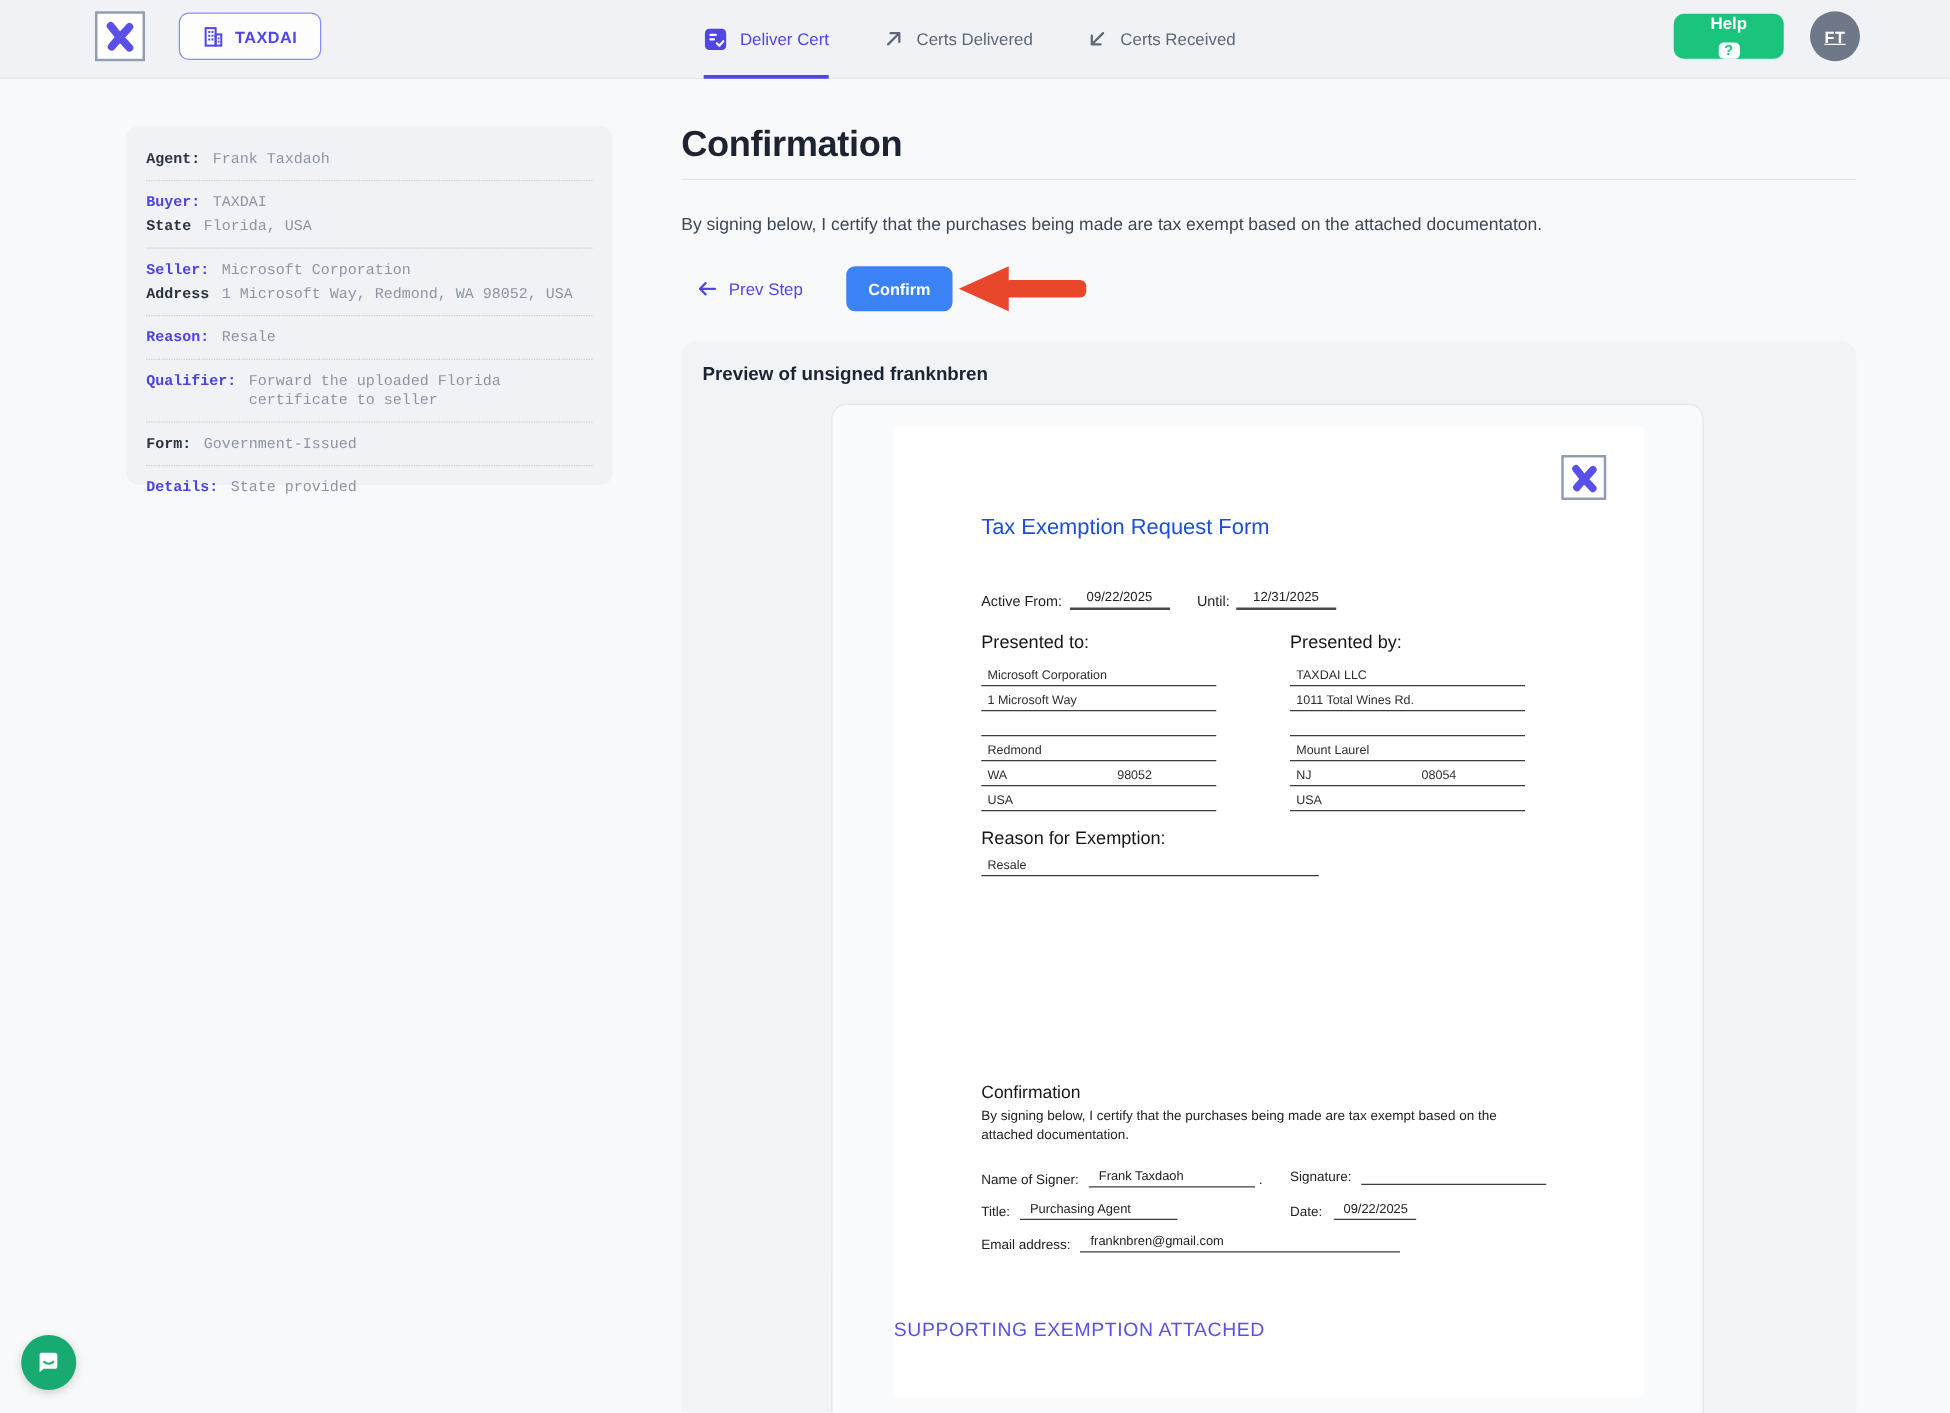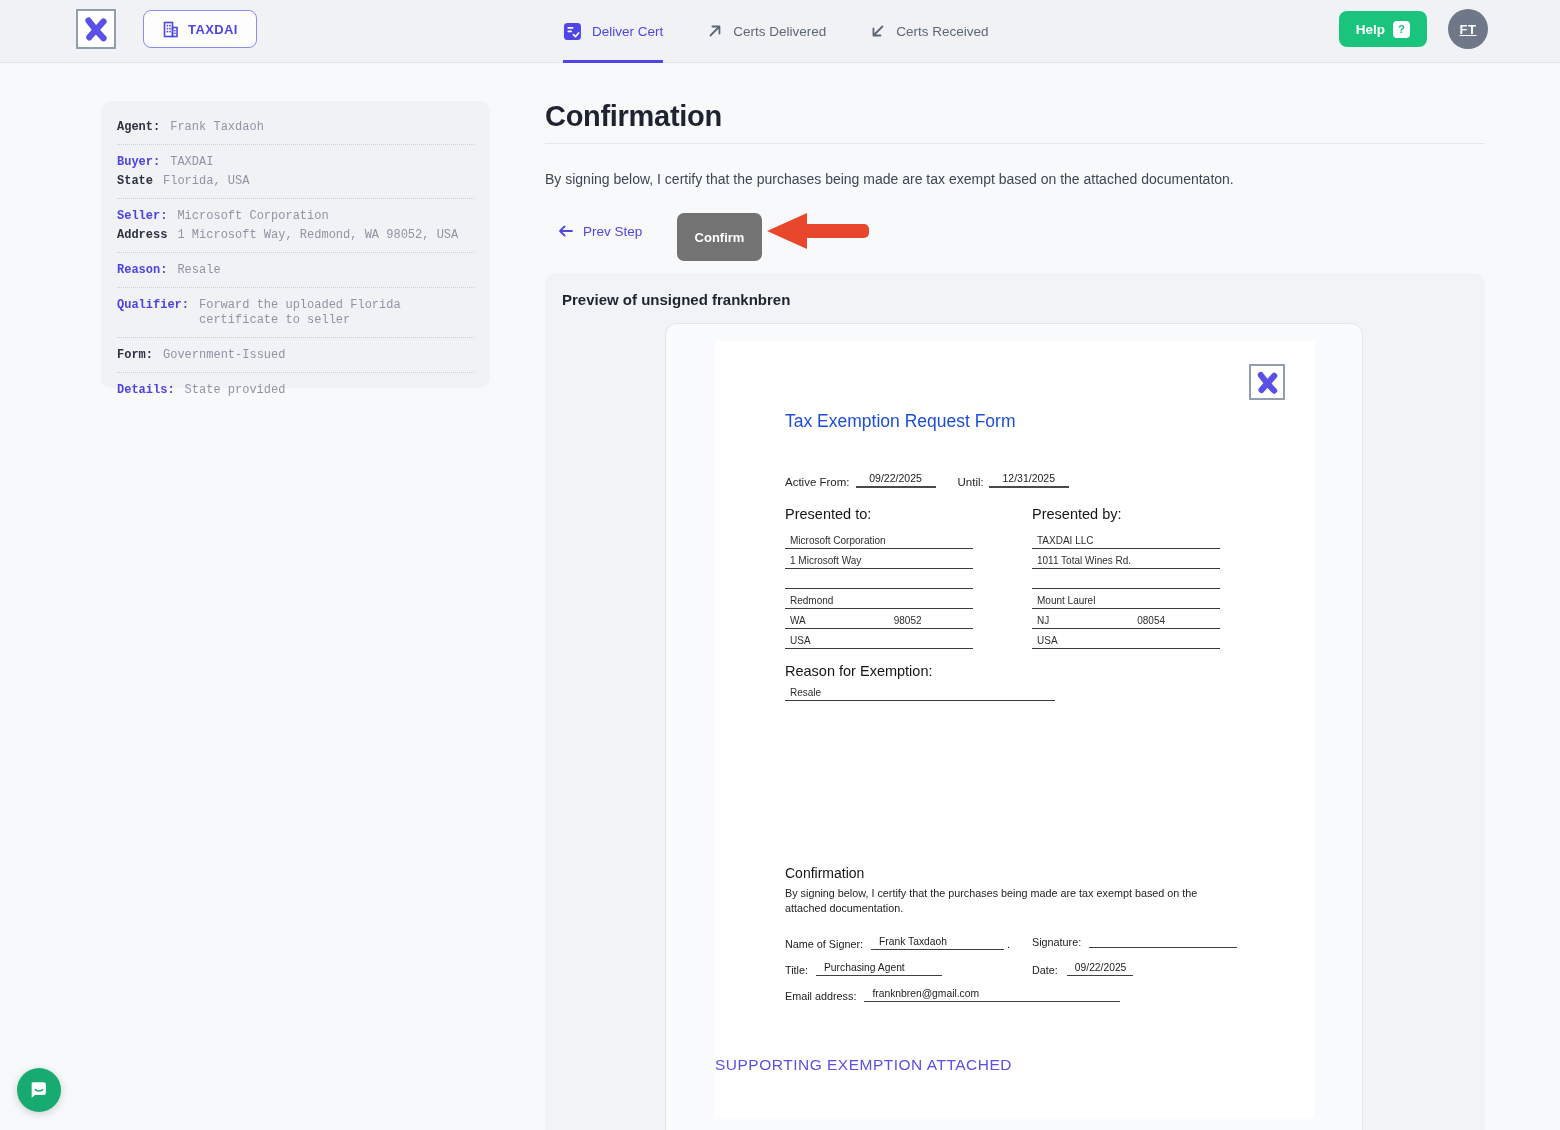--- a/index.html
+++ b/index.html
@@ -36,20 +36,21 @@
     display:flex; align-items:center; gap:10px; cursor:pointer;
     font-size:13.5px; font-weight:500; color:#5d6776; border-bottom:3px solid transparent; padding-top:2px;
   }
   .tab.active { color:#4f46e5; font-weight:400; border-bottom-color:#4f46e5; }
   .help-btn {
     position:absolute; left:1339px; top:11px; width:88px; height:36px;
     background:#1bc47d; border:none; border-radius:8px; cursor:pointer;
     display:flex; align-items:center; justify-content:center; gap:8px;
     color:#fff; font-weight:700; font-size:13.5px;
     font-family:"Liberation Sans", sans-serif;
+    flex-direction:column;
   }
   .help-q {
     width:17px; height:17px; background:#fff; border-radius:4px;
     color:#1bc47d; font-size:11.5px; font-weight:700;
     display:flex; align-items:center; justify-content:center;
   }
   .avatar {
     position:absolute; left:1448px; top:9px; width:40px; height:40px;
     background:#6f7888; border-radius:50%; color:#fff;
     display:flex; align-items:center; justify-content:center;
@@ -75,22 +76,22 @@
     color:#1d2330; letter-spacing:-.3px;
   }
   .title-divider { position:absolute; top:143px; left:0; width:940px; border-top:1px solid #e5e7eb; }
   .certify-text { position:absolute; top:171px; left:0; font-size:14px; color:#3d4754; }
   .prev-step {
     position:absolute; top:213px; left:12px; height:36px;
     display:flex; align-items:center; gap:9px; cursor:pointer;
     color:#4f46e5; font-size:13.5px; font-weight:500; text-decoration:none;
   }
   .confirm-btn {
-    position:absolute; top:213px; left:132px; width:85px; height:48px;
-    background:#737373; color:#fff; border:none; border-radius:7px;
+    position:absolute; top:213px; left:132px; width:85px; height:36px;
+    background:#3b82f6; color:#fff; border:none; border-radius:7px;
     font-size:13px; font-weight:700; cursor:pointer;
     font-family:"Liberation Sans", sans-serif;
   }
   .red-arrow { position:absolute; top:212px; left:222px; }
 
   
   .preview {
     position:absolute; top:273px; left:0; width:940px; height:857px;
     background:#f2f3f6; border-radius:12px 12px 0 0;
   }

